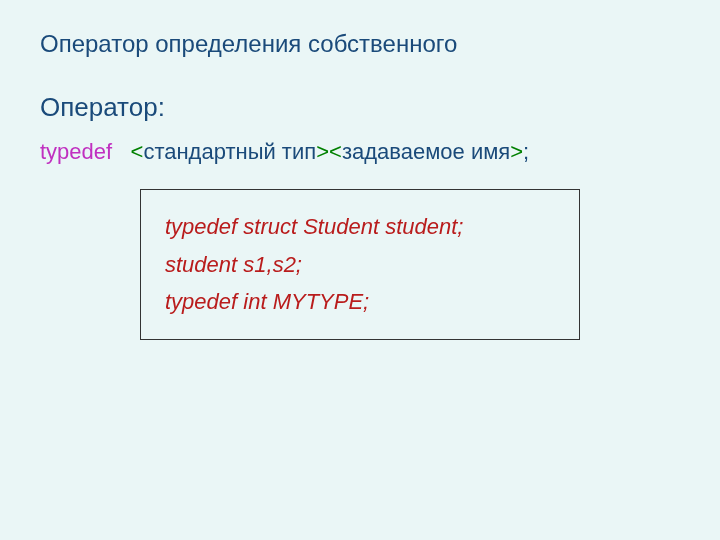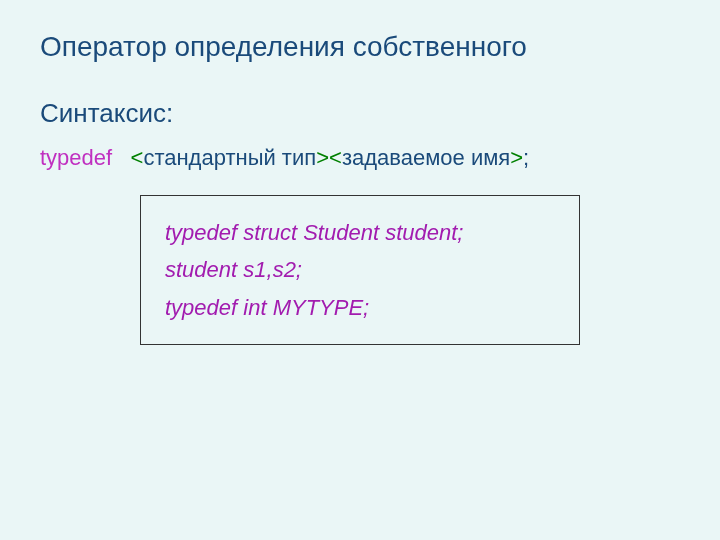--- a/index.html
+++ b/index.html
@@ -6,21 +6,21 @@
     body {
       width: 720px;
       height: 540px;
       background: #eaf6f6;
       font-family: Arial, sans-serif;
       padding: 28px 40px 40px 40px;
       overflow: hidden;
     }
     .title {
       color: #1a4a7a;
-      font-size: 28px;
+      font-size: 24px;
       line-height: 1.35;
       font-weight: 400;
       margin-bottom: 32px;
     }
     .subheading {
       color: #1a4a7a;
       font-size: 26px;
       font-weight: 400;
       margin-bottom: 16px;
     }
@@ -34,34 +34,34 @@
     .semicolon { color: #1a4a7a; }
     .code-box {
       border: 1px solid #333;
       background: #eaf6f6;
       margin: 0 auto;
       width: 440px;
       padding: 18px 20px 18px 24px;
     }
     .code-line {
       font-style: italic;
-      color: #a21caf;
+      color: #b91c1c;
       font-size: 22px;
       line-height: 1.7;
     }
     .code-line .plain { font-style: normal; }
   </style>
 </head>
 <body>
 
 <div class="title">
   <span>Оператор определения собственного</span><br>
 </div>
 
-<div class="subheading">Синтаксис:</div>
+<div class="subheading">Оператор:</div>
 
 <div class="syntax-line">
   <span class="keyword">typedef</span>
   <span>&nbsp;&nbsp;</span><span class="angle">&lt;</span><span class="typetext">стандартный тип</span><span class="angle">&gt;</span><span class="angle">&lt;</span><span class="typetext">задаваемое имя</span><span class="angle">&gt;</span><span class="semicolon">;</span>
 </div>
 
 <div class="code-box">
   <div class="code-line">typedef struct Student student;</div>
   <div class="code-line">student s1,s2;</div>
   <div class="code-line">typedef  int MYTYPE;</div>

